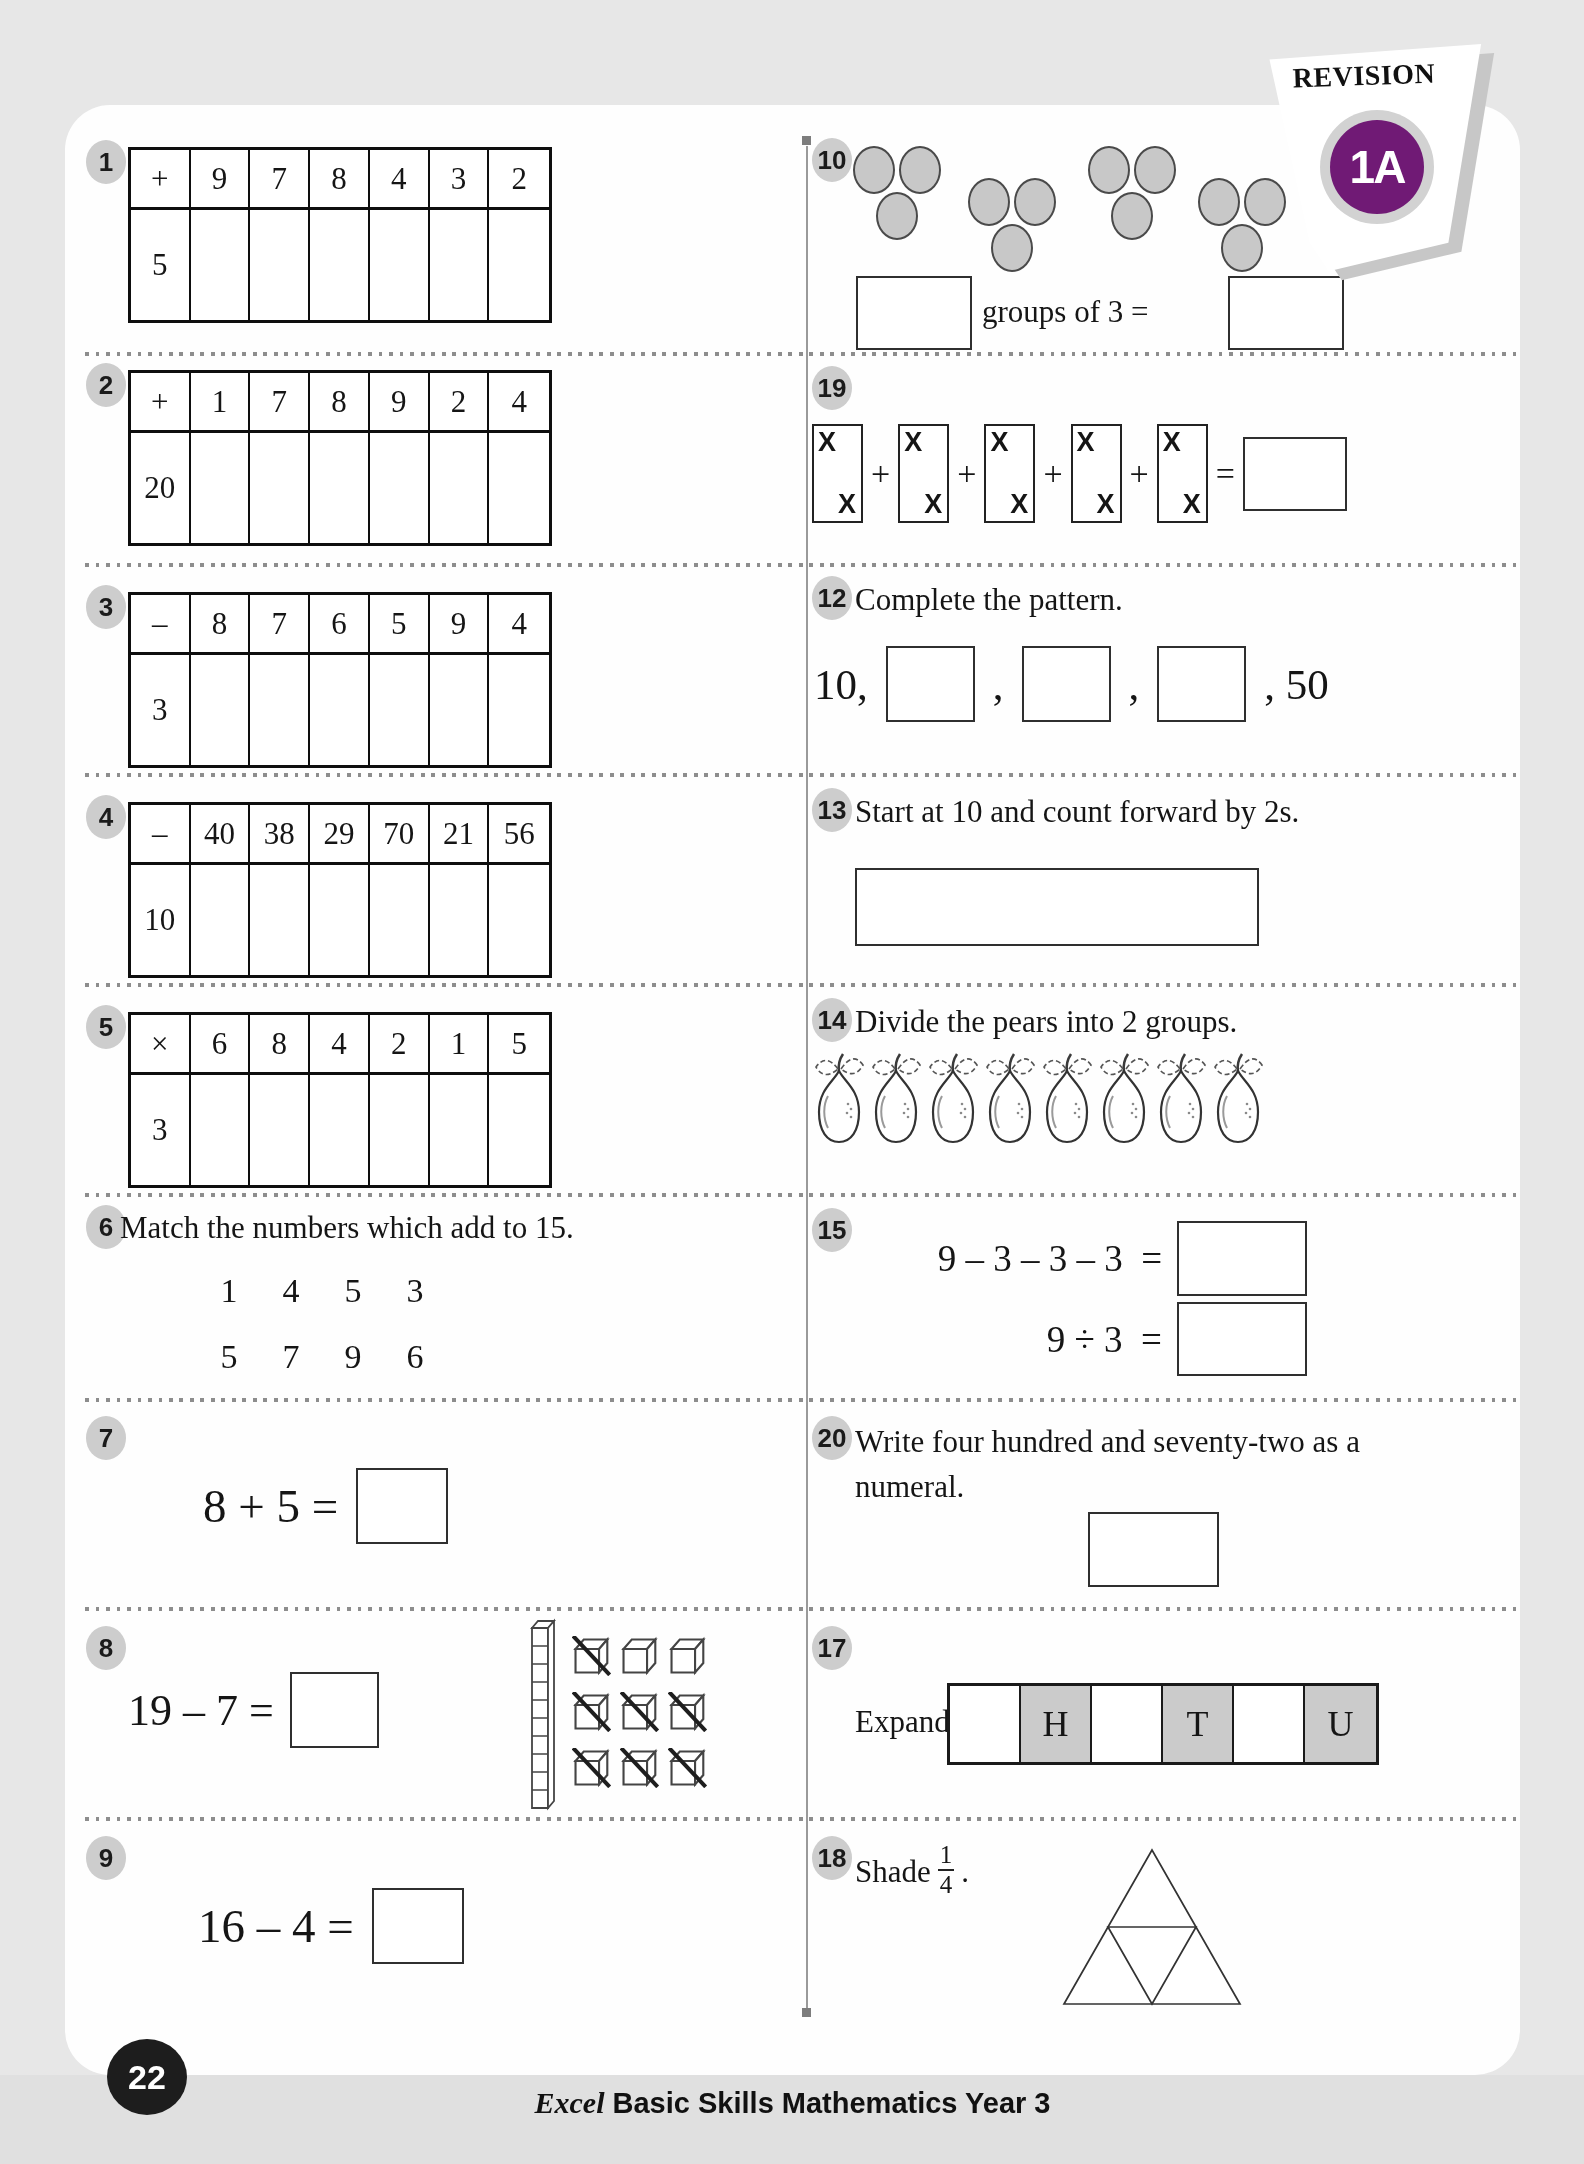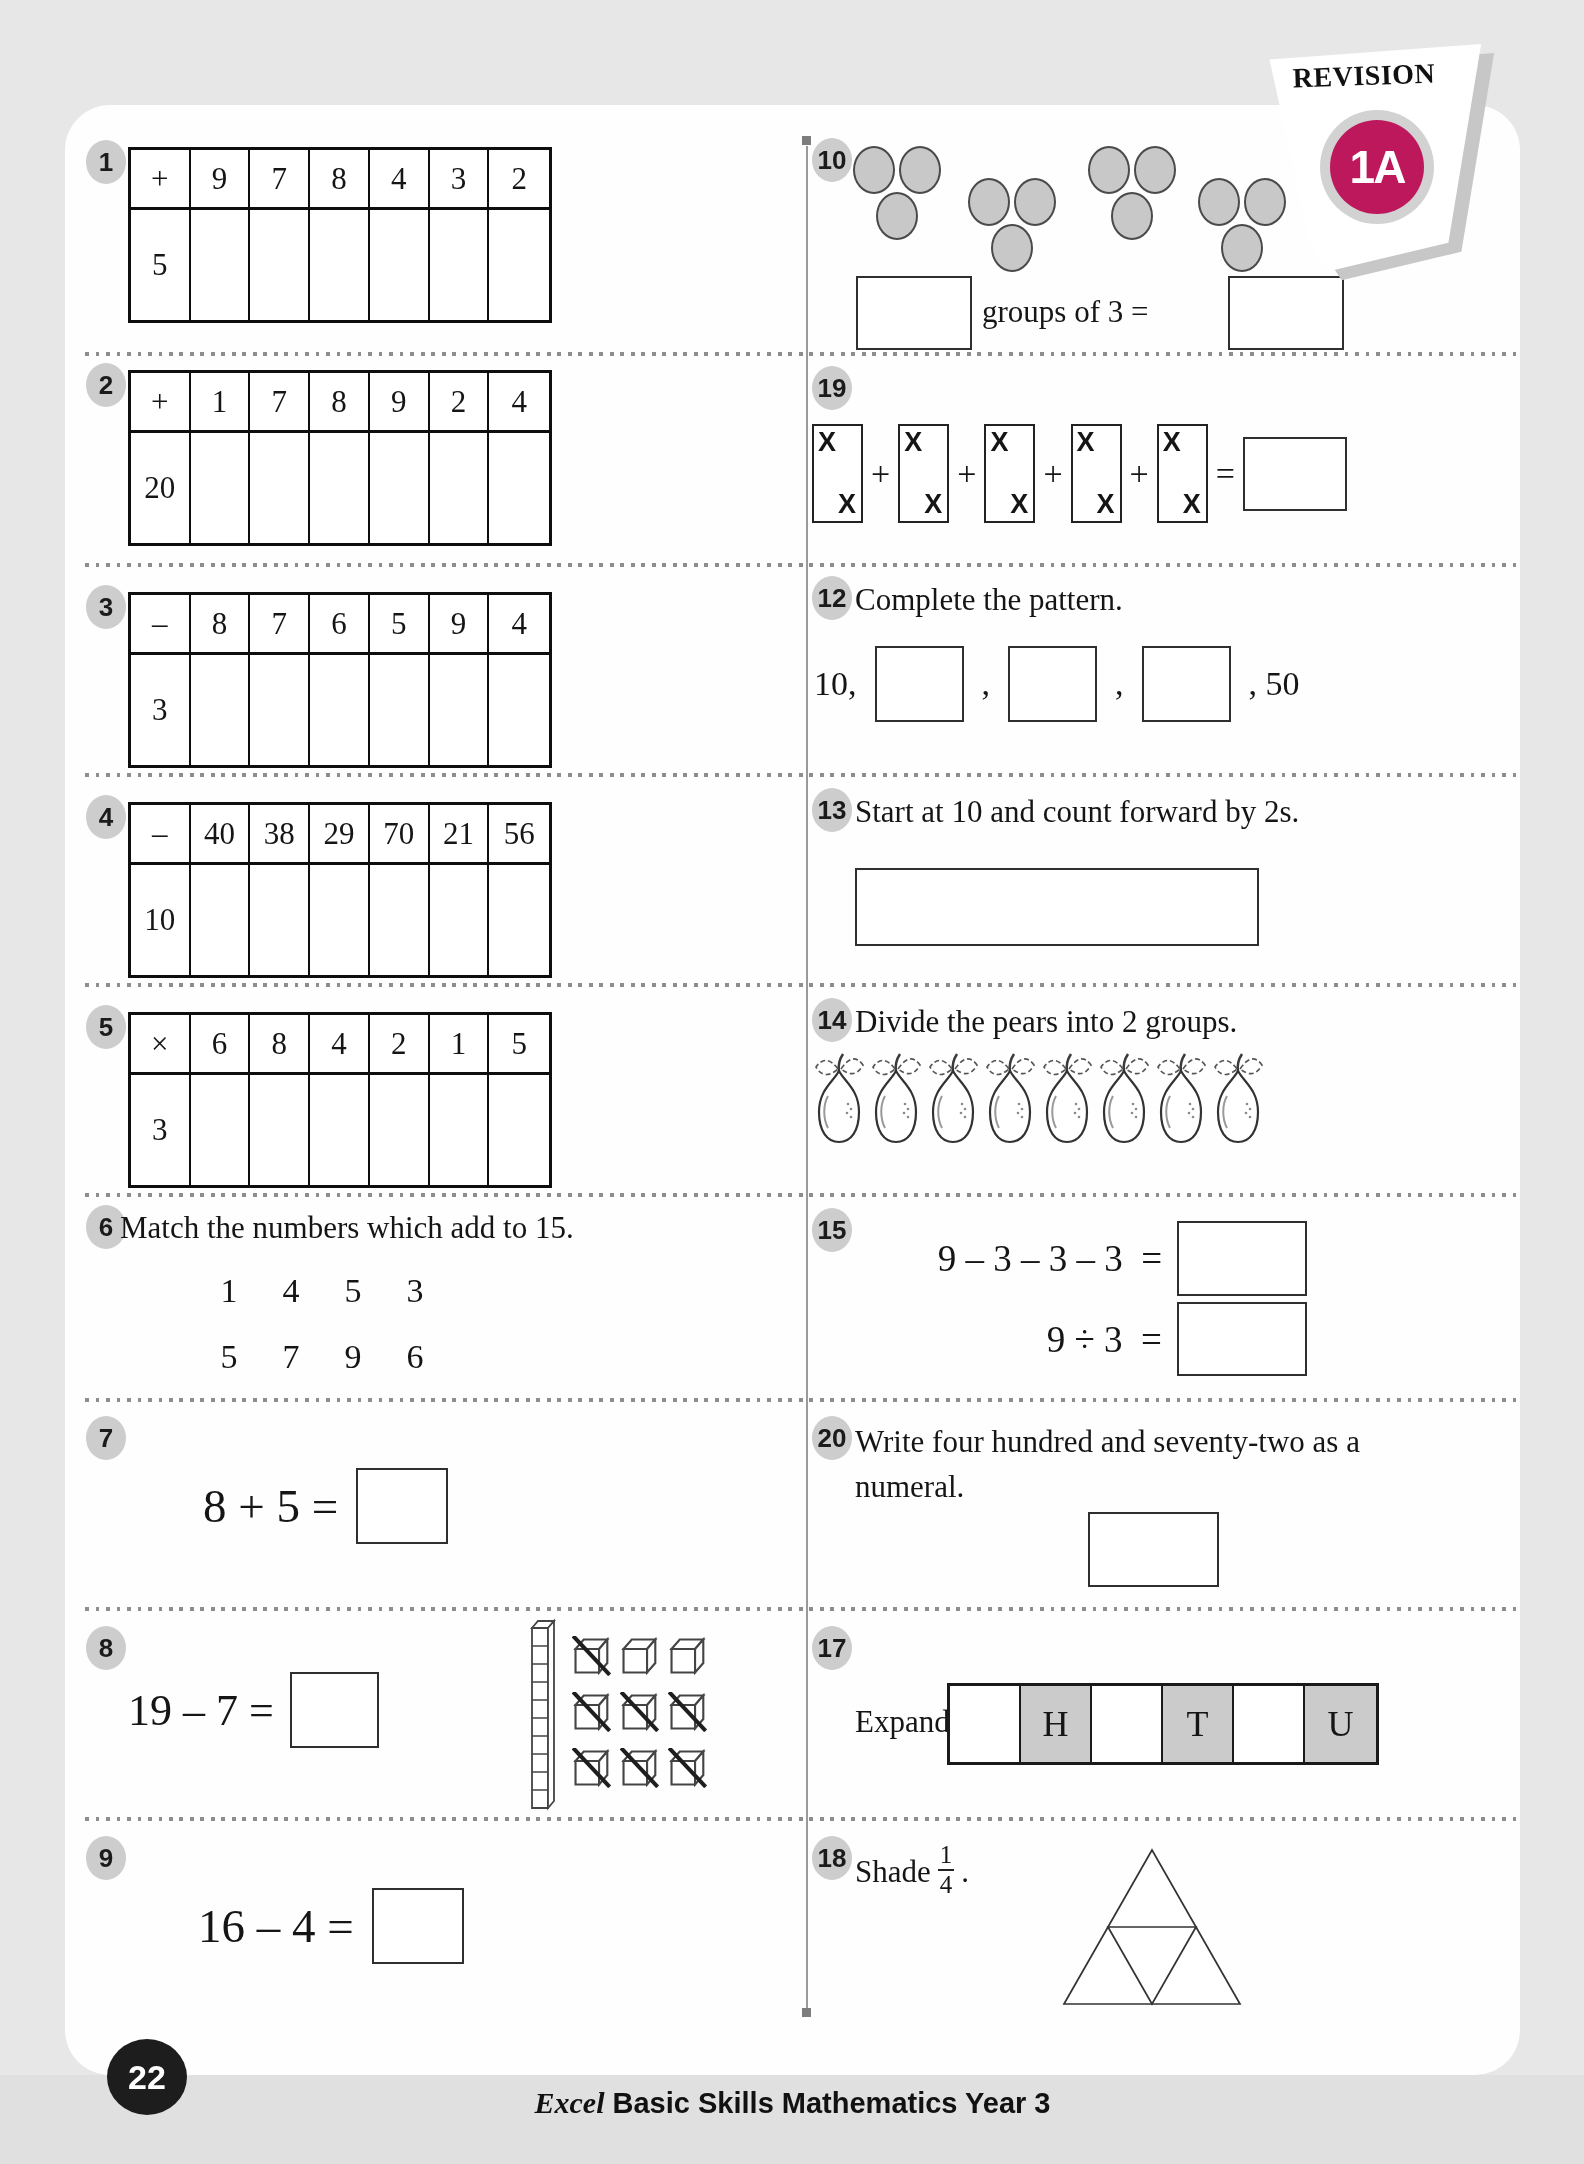--- a/index.html
+++ b/index.html
@@ -31,21 +31,21 @@
   .prompt{position:absolute;font-size:31px;}
   
   .counter{position:absolute;width:38px;height:44px;border-radius:50%;background:#c8c8c8;border:2px solid #4a4a4a;}
   
   .q11row{position:absolute;display:flex;align-items:center;gap:8px;}
   .xbox{width:47px;height:95px;border:2px solid #222;background:#fff;position:relative;flex:none;}
   .xbox .xtl{position:absolute;top:1px;left:4px;font:bold 27px "Liberation Sans",sans-serif;}
   .xbox .xbr{position:absolute;bottom:1px;right:5px;font:bold 27px "Liberation Sans",sans-serif;}
   .opsym{font-size:34px;flex:none;}
   
-  .q12row{position:absolute;display:flex;align-items:center;gap:18px;font-size:34px;}
+  .q12row{position:absolute;display:flex;align-items:center;gap:18px;font-size:43px;}
   
   .q15row{position:absolute;display:flex;align-items:center;justify-content:center;}
   .q15row .eq{width:262px;text-align:right;font-size:37px;margin-right:15px;white-space:pre;}
   
   .htustrip{position:absolute;display:grid;grid-template-columns:repeat(6,71px);height:76px;
     border:3px solid #1a1a1a;background:#fff;}
   .htustrip .hcell{border-right:2.5px solid #1a1a1a;display:flex;align-items:center;justify-content:center;
     font-size:36px;}
   .htustrip .hcell.last{border-right:none;}
   .htustrip .shaded{background:#cbcbcb;}
@@ -56,21 +56,21 @@
   .frac .den{border-top:2px solid #222;padding:0 2px;}
   
   .rev-wrap{position:absolute;left:1243px;top:38px;width:252px;height:238px;z-index:6;
     filter:drop-shadow(13px 9px 0 #c7c7c7);}
   .rev-shape{width:100%;height:100%;background:#fff;position:relative;
     clip-path:polygon(10.5% 9%,94.5% 2.5%,81.5% 86%,34% 98%,26.5% 86%);}
   .rev-text{position:absolute;left:10px;right:20px;top:22px;text-align:center;
     font:bold 28px "Liberation Serif",serif;letter-spacing:.5px;transform:rotate(-2deg);color:#111;}
   .rev-ring{position:absolute;left:77px;top:72px;width:114px;height:114px;border-radius:50%;background:#d2d2d2;
     display:flex;align-items:center;justify-content:center;}
-  .rev-circle{width:94px;height:94px;border-radius:50%;background:#be185d;color:#fff;
+  .rev-circle{width:94px;height:94px;border-radius:50%;background:#701a75;color:#fff;
     display:flex;align-items:center;justify-content:center;
     font:800 46px "Liberation Sans",sans-serif;letter-spacing:-2px;}
   
   .pagenum{position:absolute;left:107px;top:2039px;width:80px;height:76px;border-radius:50%;background:#1d1d1d;
     color:#fff;display:flex;align-items:center;justify-content:center;
     font:bold 34px "Liberation Sans",sans-serif;z-index:7;}
   .footer-text{position:absolute;left:65px;top:2086px;width:1455px;text-align:center;z-index:2;color:#111;}
   .footer-text .brand{font:bold italic 30px "Liberation Serif",serif;}
   .footer-text .rest{font:bold 29px "Liberation Sans",sans-serif;}
   .pearrow{position:absolute;display:flex;gap:5px;}

